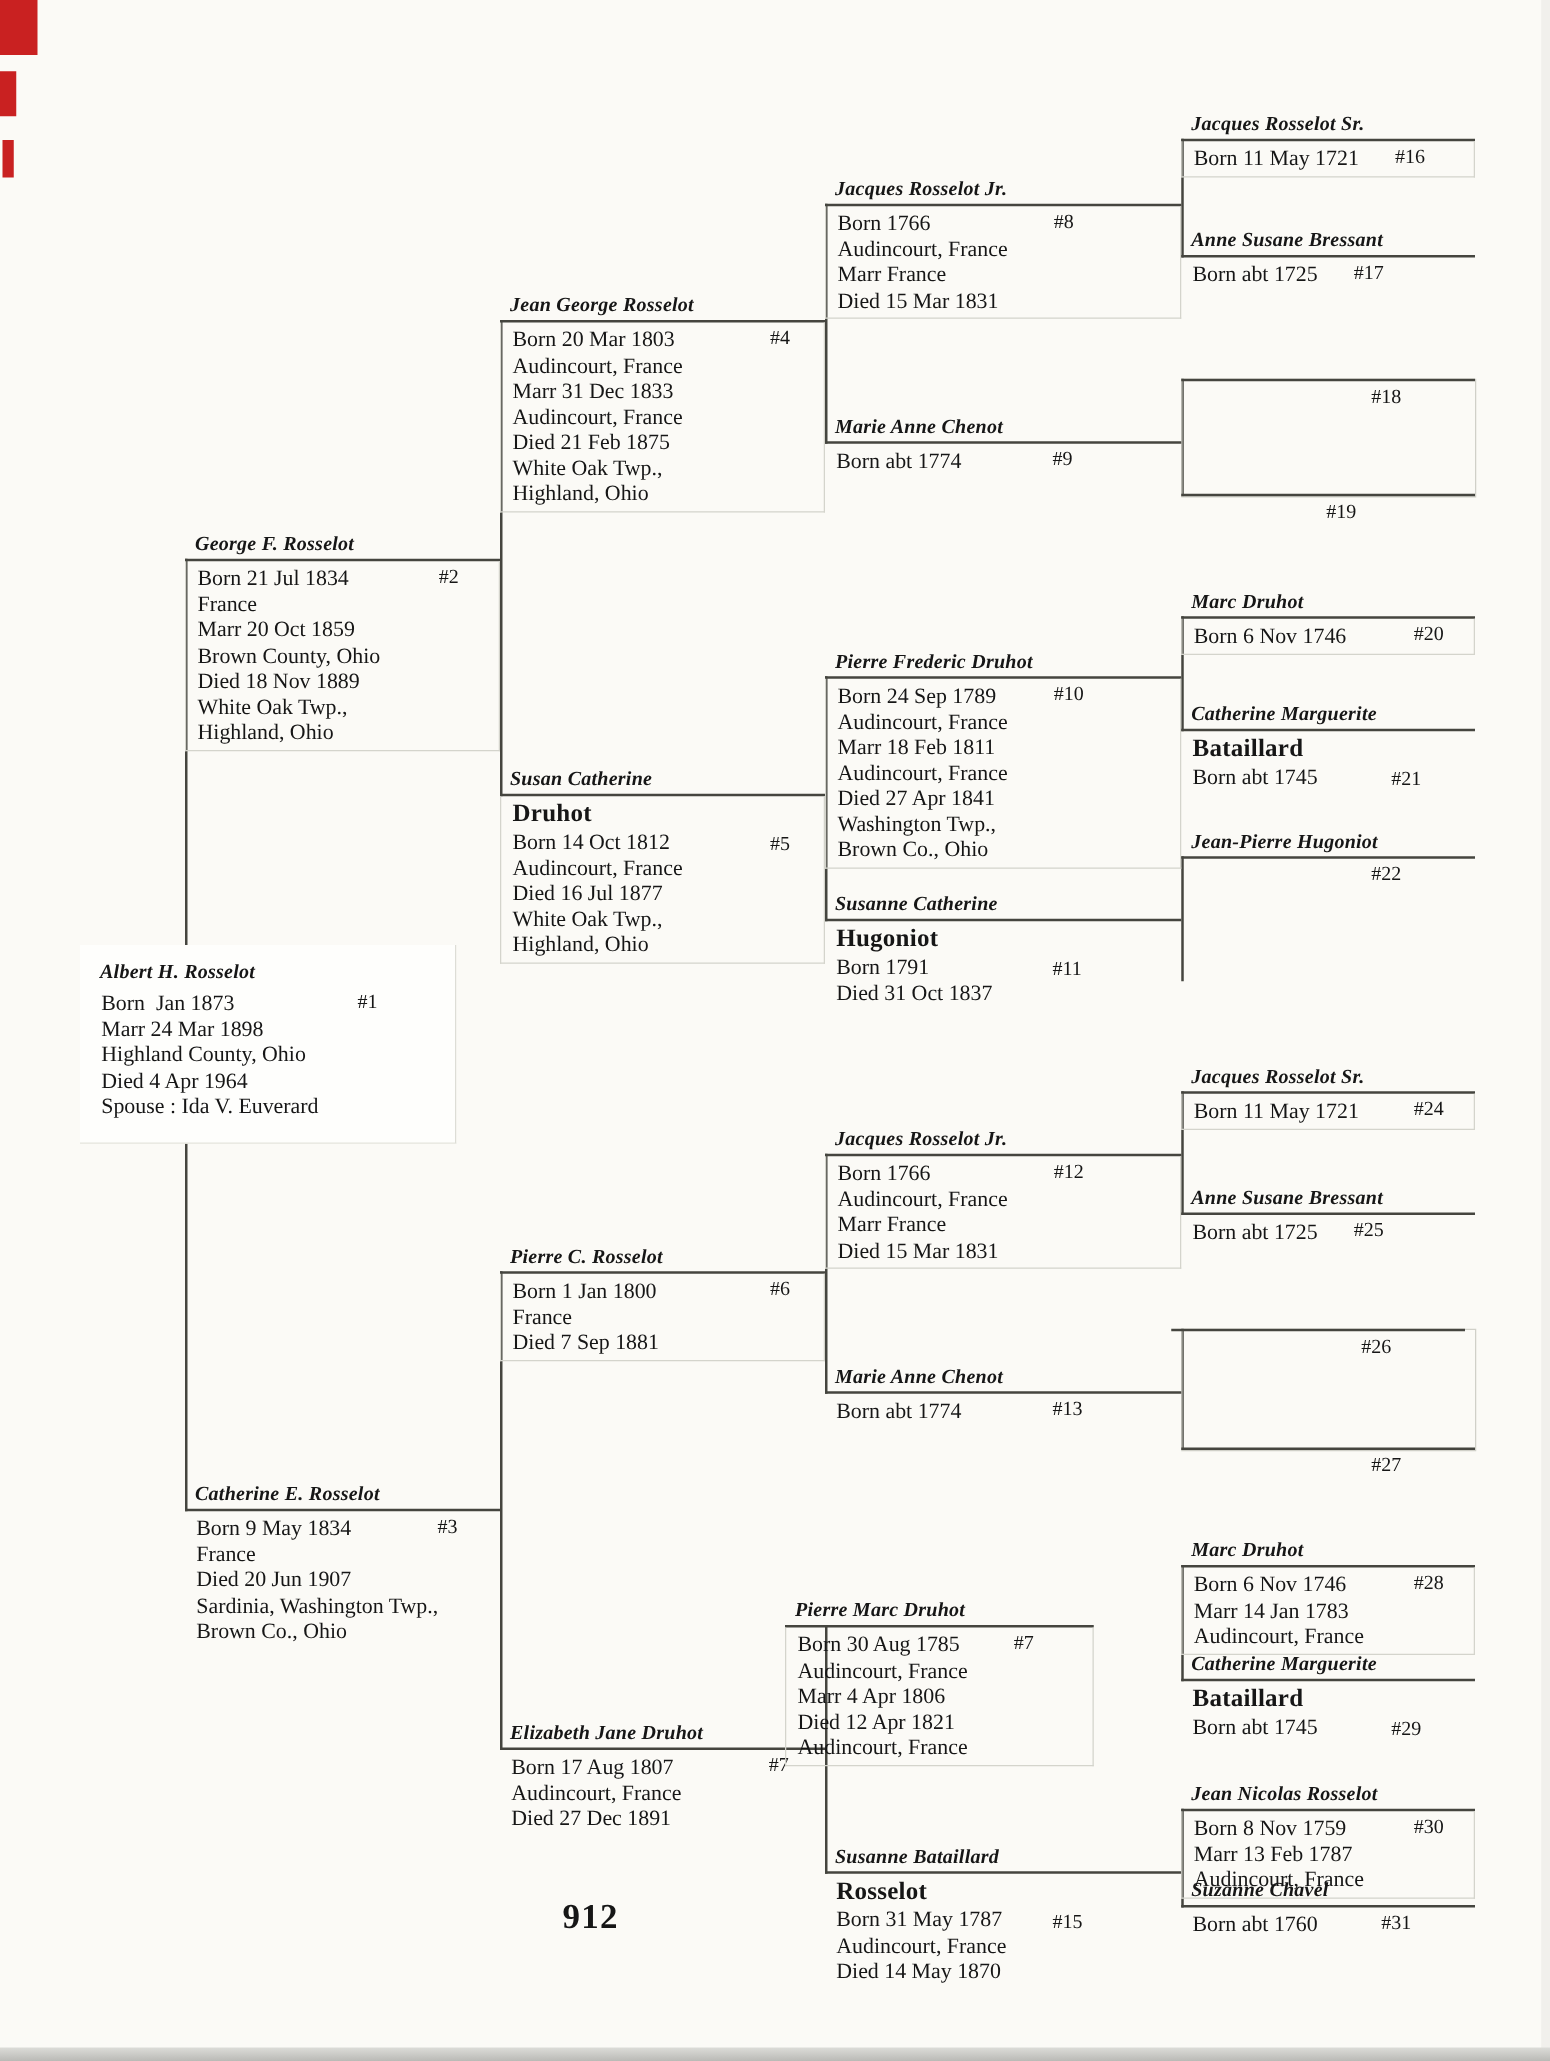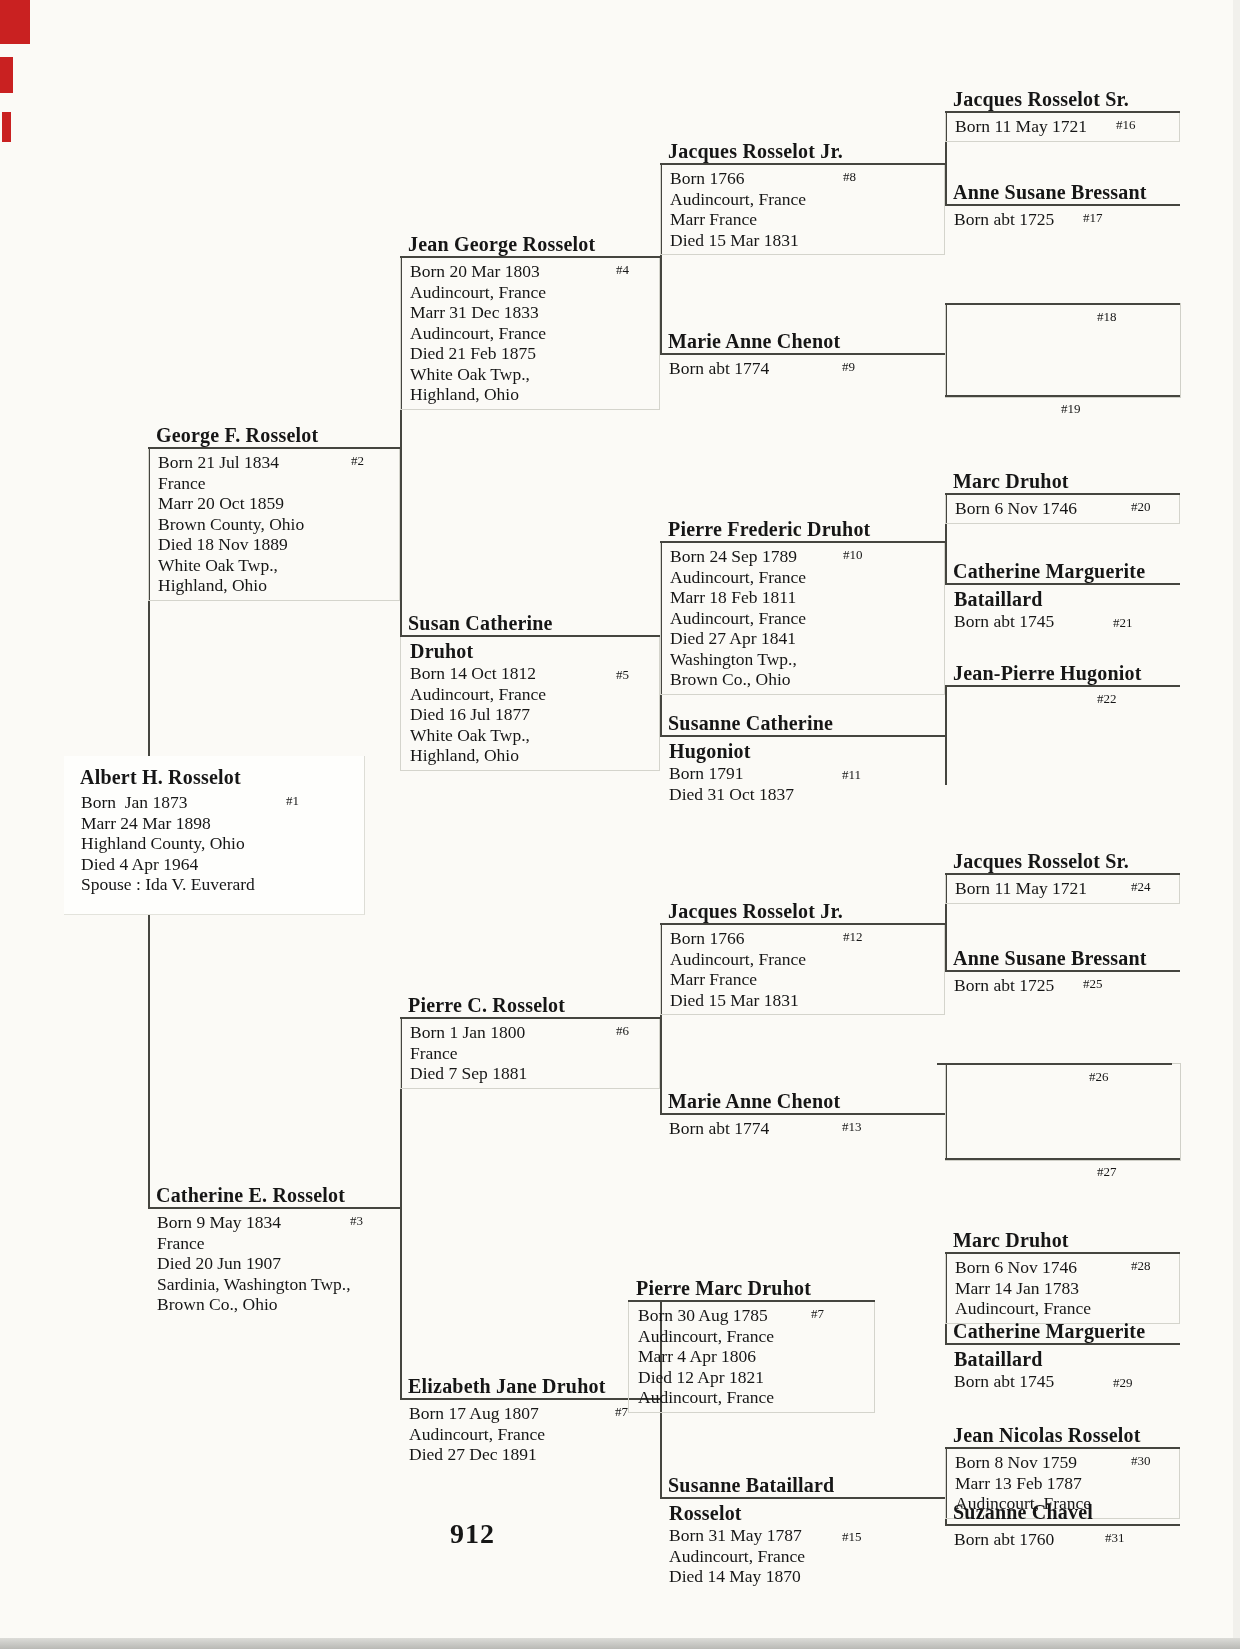--- a/index.html
+++ b/index.html
@@ -9,33 +9,33 @@
     width:1240px;height:1649px;
     background:#fbfaf6;
     overflow:hidden;
     font-family:"Liberation Serif","DejaVu Serif",serif;
     color:#161616;
   }
   
   .vline{position:absolute;width:2px;background:#45453f;}
   .entry{position:absolute;}
   .pname{
-    font-weight:bold;font-size:20px;line-height:23px;
-    padding-left:8px;white-space:nowrap;letter-spacing:.2px;
+    font-weight:bold;font-size:16px;line-height:23px;
+    padding-left:8px;white-space:nowrap;letter-spacing:.2px;font-style:italic;
   }
   .pline{height:0;border-top:2px solid #45453f;}
   .pbox{
     position:relative;
     border:1px solid #d4d4cc;border-top:none;
     padding:3px 0 4px 9px;min-height:14px;
   }
   .pbox.noborder{border:none;}
   .pname2{font-weight:bold;font-size:20px;line-height:23px;white-space:nowrap;letter-spacing:.2px;}
   .pdetails{font-size:17.5px;line-height:20.5px;white-space:pre-wrap;}
-  .pnum{position:absolute;top:4px;font-size:13px;}
+  .pnum{position:absolute;top:4px;font-size:16px;}
   .g1 .pnum{left:214px}
   .g2 .pnum{left:202px}
   .g3 .pnum{left:215px}
   .g4 .pnum{left:182px}
   .g5 .pnum{left:160px}
   .pnum.numA{left:152px}
   .pnum.numB{left:116px}
   .blankrect{position:absolute;border:1px solid #d0d0c8;background:transparent;}
   #p1bg{
     position:absolute;left:64px;top:756px;width:300px;height:158px;

